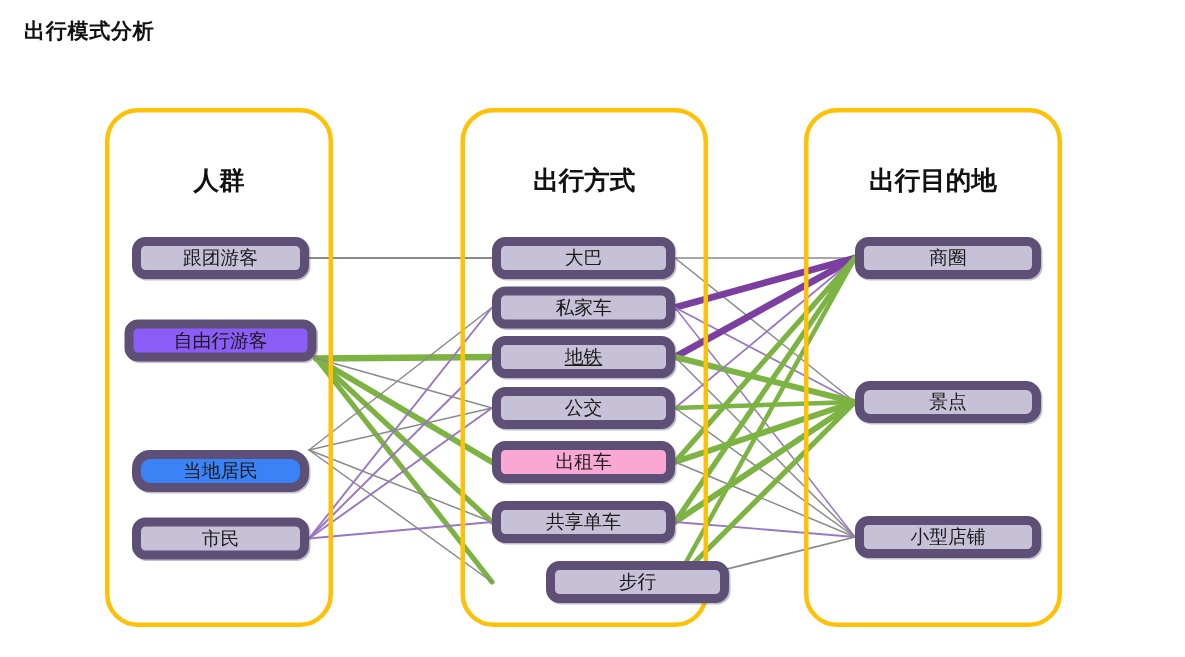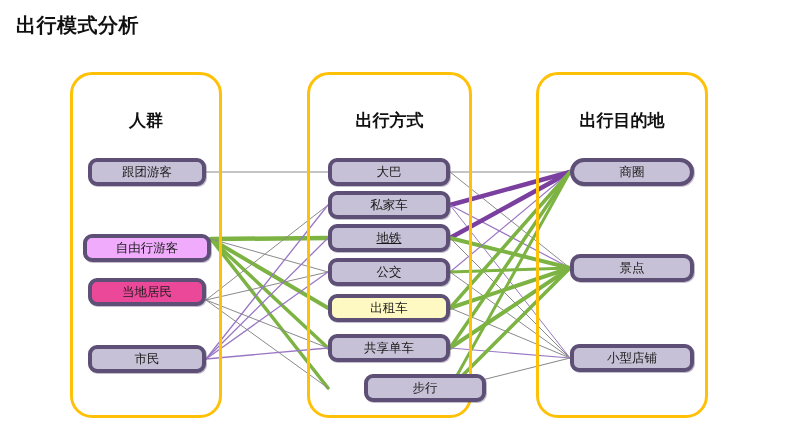--- a/index.html
+++ b/index.html
@@ -4,41 +4,41 @@
 <style>
   html,body{margin:0;padding:0;}
   body{
     width:790px;height:438px;
     background:#ffffff;
     font-family:"Liberation Sans","DejaVu Sans",sans-serif;
     overflow:hidden;position:relative;
   }
   #page-title{
     position:absolute;left:16px;top:12px;
-    font-size:20px;font-weight:bold;color:#111111;
+    font-size:14px;font-weight:bold;color:#111111;
     letter-spacing:0.5px;
   }
   #board{position:absolute;left:0;top:0;width:790px;height:360px;padding-left:12px;}
   .col-box{
     position:absolute;
     border:3px solid #FFC107;
     border-radius:22px;
     background:transparent;
     box-sizing:border-box;
   }
   .col-title{
     position:absolute;
     width:100%;text-align:center;
     font-size:17px;font-weight:bold;color:#111111;
     top:34px;left:0;
   }
   .node{
     position:absolute;
     background:#c6c1d6;
-    border:4px solid #0369a1;
+    border:6px solid #0369a1;
     border-radius:9px;
     box-sizing:border-box;
     display:flex;align-items:center;justify-content:center;
     font-size:12.5px;color:#1a1a1a;
     box-shadow:1px 1px 0 rgba(80,70,105,.35);
     white-space:nowrap;
   }
   svg#links{position:absolute;left:0;top:0;width:790px;height:438px;pointer-events:none;}
 </style>
 </head>
@@ -83,57 +83,57 @@
       <line x1="450" y1="388" x2="570" y2="268" stroke="#7CB342" stroke-width="3.5" stroke-linecap="round"></line>
       <line x1="450" y1="388" x2="570" y2="358" stroke="#8a8a8a" stroke-width="1.2" stroke-linecap="round"></line>
     </svg>
   <div id="columns-layer">
       <div class="col-box" style="left: 70px; top: 72px; width: 152px; height: 346px; border-color: rgb(255, 193, 7);">
         <div class="col-title">人群</div>
       </div>
       <div class="node" style="left: 88px; top: 158px; width: 118px; height: 28px; background: rgb(198, 193, 214); border-color: rgb(94, 79, 119);">
         <span>跟团游客</span>
       </div>
-      <div class="node" style="left: 83px; top: 234px; width: 128px; height: 28px; background: #f0abfc; border-color: rgb(94, 79, 119); font-family: Liberation Mono, monospace;">
+      <div class="node" style="left: 83px; top: 213px; width: 128px; height: 28px; background: #8b5cf6; border-color: rgb(94, 79, 119); font-family: Liberation Mono, monospace;">
         <span>自由行游客</span>
       </div>
-      <div class="node" style="left: 88px; top: 278px; width: 118px; height: 28px; background: #ec4899; border-color: rgb(94, 79, 119);">
+      <div class="node" style="left: 88px; top: 300px; width: 118px; height: 28px; background: #3b82f6; border-color: rgb(94, 79, 119); border-radius: 12px;">
         <span>当地居民</span>
       </div>
       <div class="node" style="left: 88px; top: 345px; width: 118px; height: 28px; background: rgb(198, 193, 214); border-color: rgb(94, 79, 119);">
         <span>市民</span>
       </div>
       <div class="col-box" style="left: 307px; top: 72px; width: 165px; height: 346px; border-color: rgb(255, 193, 7);">
         <div class="col-title">出行方式</div>
       </div>
       <div class="node" style="left: 328px; top: 158px; width: 122px; height: 28px; background: rgb(198, 193, 214); border-color: rgb(94, 79, 119);">
         <span>大巴</span>
       </div>
       <div class="node" style="left: 328px; top: 191px; width: 122px; height: 28px; background: rgb(198, 193, 214); border-color: rgb(94, 79, 119);">
         <span>私家车</span>
       </div>
       <div class="node" style="left: 328px; top: 224px; width: 122px; height: 28px; background: rgb(198, 193, 214); border-color: rgb(94, 79, 119); text-decoration: underline;">
         <span>地铁</span>
       </div>
       <div class="node" style="left: 328px; top: 258px; width: 122px; height: 28px; background: rgb(198, 193, 214); border-color: rgb(94, 79, 119);">
         <span>公交</span>
       </div>
-      <div class="node" style="left: 328px; top: 294px; width: 122px; height: 28px; background: #fef9c3; border-color: rgb(94, 79, 119);">
+      <div class="node" style="left: 328px; top: 294px; width: 122px; height: 28px; background: #f9a8d4; border-color: rgb(94, 79, 119);">
         <span>出租车</span>
       </div>
       <div class="node" style="left: 328px; top: 334px; width: 122px; height: 28px; background: rgb(198, 193, 214); border-color: rgb(94, 79, 119);">
         <span>共享单车</span>
       </div>
       <div class="node" style="left: 328px; top: 374px; width: 122px; height: 28px; background: rgb(198, 193, 214); border-color: rgb(94, 79, 119); margin-left: 36px;">
         <span>步行</span>
       </div>
       <div class="col-box" style="left: 536px; top: 72px; width: 172px; height: 346px; border-color: rgb(255, 193, 7);">
         <div class="col-title">出行目的地</div>
       </div>
-      <div class="node" style="left: 570px; top: 158px; width: 124px; height: 28px; background: rgb(198, 193, 214); border-color: rgb(94, 79, 119); border-radius: 14px;">
+      <div class="node" style="left: 570px; top: 158px; width: 124px; height: 28px; background: rgb(198, 193, 214); border-color: rgb(94, 79, 119);">
         <span>商圈</span>
       </div>
       <div class="node" style="left: 570px; top: 254px; width: 124px; height: 28px; background: rgb(198, 193, 214); border-color: rgb(94, 79, 119); border-radius: 10px;">
         <span>景点</span>
       </div>
       <div class="node" style="left: 570px; top: 344px; width: 124px; height: 28px; background: rgb(198, 193, 214); border-color: rgb(94, 79, 119);">
         <span>小型店铺</span>
       </div>
     </div>
 </div>

